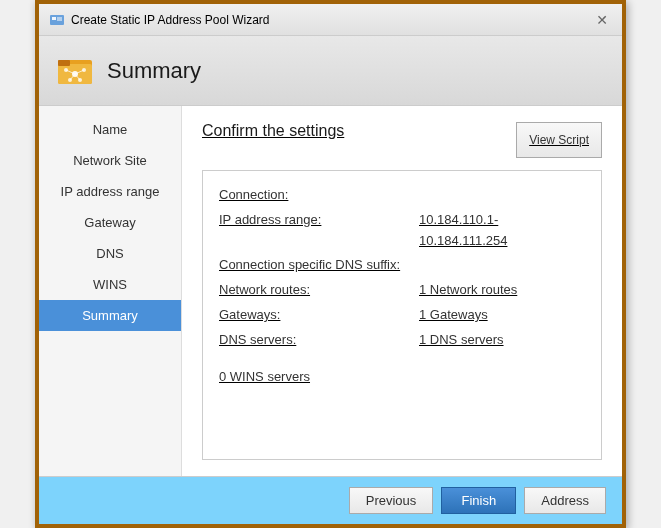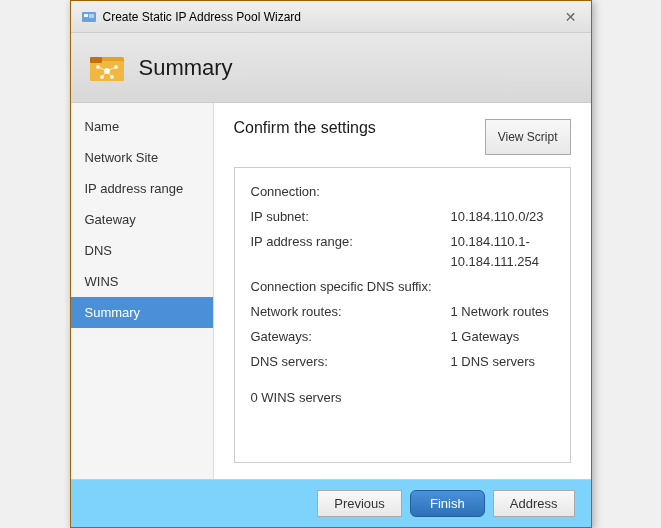--- a/index.html
+++ b/index.html
@@ -6,24 +6,24 @@
     body {
       font-family: 'Segoe UI', Tahoma, Geneva, Verdana, sans-serif;
       font-size: 13px;
       background: #f0f0f0;
       display: flex;
       justify-content: center;
       align-items: center;
       height: 100vh;
     }
     .window {
-      width: 522px;
+      width: 591px;
       height: 528px;
       background: #fff;
-      border: 1px solid #a16207;
+      border: 4px solid #a16207;
       box-shadow: 2px 2px 8px rgba(0,0,0,0.3);
       display: flex;
       flex-direction: column;
     }
     .title-bar {
       background: linear-gradient(to bottom, #f0f0f0, #e0e0e0);
       border-bottom: 1px solid #ccc;
       padding: 6px 10px;
       display: flex;
       align-items: center;
@@ -93,30 +93,32 @@
       background: #f5f5f5;
       border-right: 1px solid #ddd;
       padding-top: 8px;
     }
     .sidebar-item {
       padding: 8px 14px;
       cursor: pointer;
       color: #333;
       font-size: 13px;
       white-space: nowrap;
+      text-align: center;
     }
     .sidebar-item.active {
       background: #4a90d9;
       color: #fff;
     }
     .main-content {
       flex: 1;
       padding: 16px 20px;
       display: flex;
       flex-direction: column;
+      text-decoration: underline;
     }
     .confirm-header {
       display: flex;
       justify-content: space-between;
       align-items: flex-start;
       margin-bottom: 12px;
     }
     .confirm-title {
       font-size: 16px;
       color: #1a1a1a;
@@ -168,21 +170,20 @@
       background: linear-gradient(to bottom, #f8f8f8, #e8e8e8);
       cursor: pointer;
       font-size: 13px;
       color: #333;
       min-width: 75px;
     }
     .footer-btn.primary {
       background: linear-gradient(to bottom, #4a90d9, #2d72b8);
       color: #fff;
       border-color: #2060a0;
-      border-radius: 6px;
     }
   </style>
 </head>
 <body>
 
 <div class="window">
 
   <div class="title-bar">
     <div class="title-bar-left">
       <div class="title-bar-icon">
@@ -238,24 +239,20 @@
         <button class="view-script-btn">View Script</button>
       </div>
       <div class="summary-box">
 
 
         <div class="summary-row">
           <span class="summary-label">Connection:</span>
           <span class="summary-value"></span>
         </div>
 
-        <div class="summary-row">
-          <span class="summary-label">IP subnet:</span>
-          <span class="summary-value">10.184.110.0/23</span>
-        </div>
 
         <div class="summary-row">
           <span class="summary-label">IP address range:</span>
           <span class="summary-value">10.184.110.1-10.184.111.254</span>
         </div>
 
         <div class="summary-row">
           <span class="summary-label">Connection specific DNS suffix:</span>
           <span class="summary-value"></span>
         </div>

